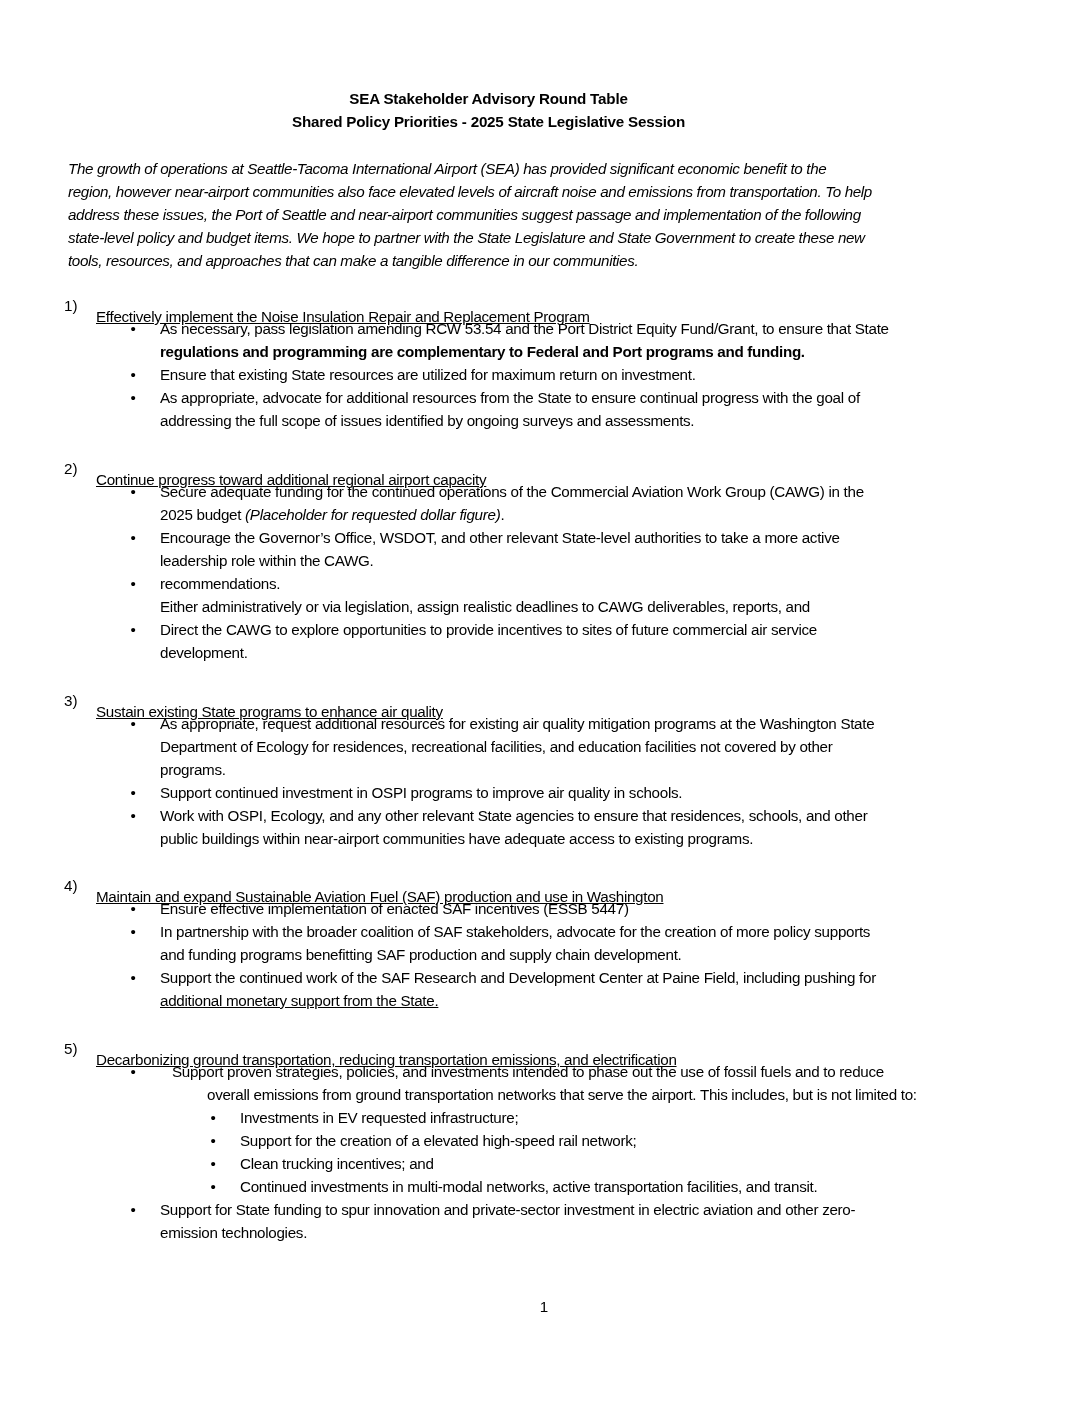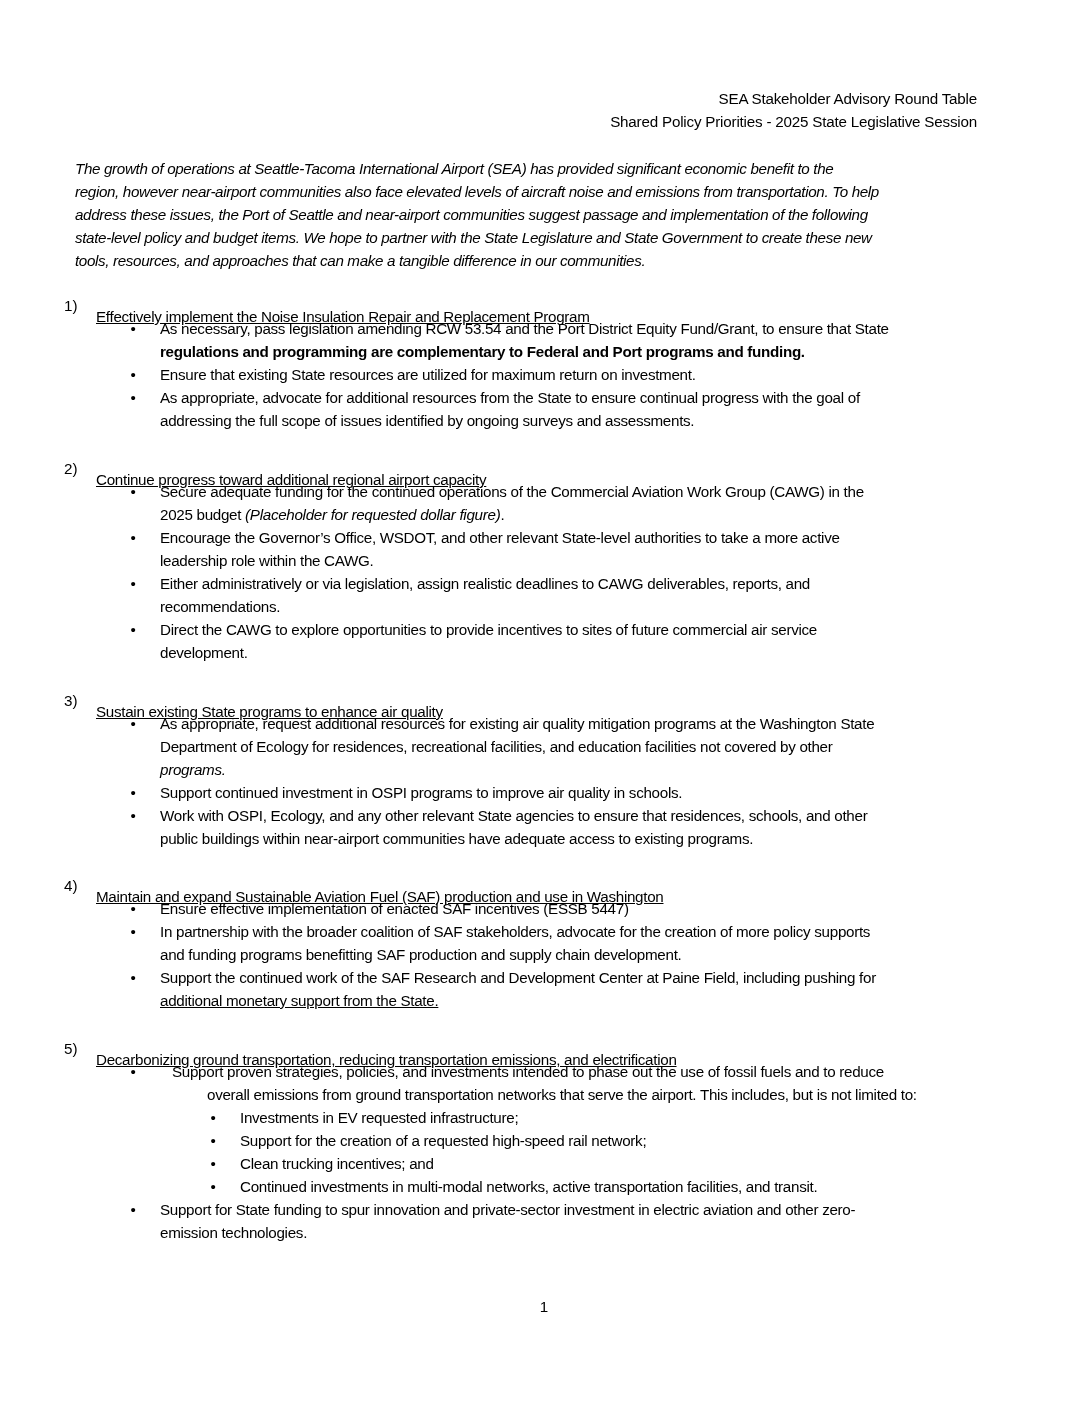--- a/index.html
+++ b/index.html
@@ -2,27 +2,27 @@
 <html><head>
   <meta charset="utf-8">
   <style>
     html, body { margin: 0; padding: 0; background: #ffffff; }
     body {
       width: 1088px; height: 1408px; position: relative; overflow: hidden;
       font-family: "Liberation Sans", sans-serif; color: #000;
       font-size: 15.2px;
     }
     .title {
-      position: absolute; left: 0; width: 977px; text-align: right;
-      font-weight: normal; font-size: 15.2px; letter-spacing: -0.2px;
+      position: absolute; left: 0; width: 977px; text-align: center;
+      font-weight: bold; font-size: 15.2px; letter-spacing: -0.2px;
     }
     .t1 { top: 90px; }
     .t2 { top: 113px; }
     .intro {
-      position: absolute; left: 75px; top: 157px; width: 980px;
+      position: absolute; left: 68px; top: 157px; width: 980px;
       font-style: italic; line-height: 23px; letter-spacing: -0.35px;
     }
     .intro .ln { display: block; white-space: nowrap; }
     .section { position: absolute; left: 64px; width: 990px; }
     .sec-head { position: relative; height: 23px; line-height: 23px; white-space: nowrap; }
     .sec-num { position: absolute; left: 0; top: 0; }
     .sec-title { position: absolute; left: 32px; top: 11px; text-decoration: underline; letter-spacing: -0.3px; }
     .item { position: relative; padding-left: 96px; line-height: 23px; letter-spacing: -0.3px; }
     .item .ln { display: block; white-space: nowrap; }
     .bullet { position: absolute; left: 64px; top: 0; width: 10px; text-align: center; }
@@ -76,39 +76,39 @@
         <span class="ln"><span style="white-space: pre;">Secure adequate funding for the continued operations of the Commercial Aviation Work Group (CAWG) in the</span></span>
         <span class="ln"><span style="white-space: pre;">2025 budget </span><span class="it">(Placeholder for requested dollar figure)</span><span>.</span></span>
       </div>
       <div class="item">
         <span class="bullet">•</span>
         <span class="ln"><span style="white-space: pre;">Encourage the Governor’s Office, WSDOT, and other relevant State-level authorities to take a more active</span></span>
         <span class="ln"><span style="white-space: pre;">leadership role within the CAWG.</span></span>
       </div>
       <div class="item">
         <span class="bullet">•</span>
+        <span class="ln"><span style="white-space: pre;">recommendations.</span></span>
         <span class="ln"><span style="white-space: pre;">Either administratively or via legislation, assign realistic deadlines to CAWG deliverables, reports, and</span></span>
-        <span class="ln"><span style="white-space: pre;">recommendations.</span></span>
       </div>
       <div class="item">
         <span class="bullet">•</span>
         <span class="ln"><span style="white-space: pre;">Direct the CAWG to explore opportunities to provide incentives to sites of future commercial air service</span></span>
         <span class="ln"><span style="white-space: pre;">development.</span></span>
       </div>
     </div>
     <div class="section" style="top: 689px;">
       <div class="sec-head">
         <span class="sec-num">3)</span>
         <span class="sec-title">Sustain existing State programs to enhance air quality</span>
       </div>
       <div class="item">
         <span class="bullet">•</span>
         <span class="ln"><span style="white-space: pre;">As appropriate, request additional resources for existing air quality mitigation programs at the Washington State</span></span>
         <span class="ln"><span style="white-space: pre;">Department of Ecology for residences, recreational facilities, and education facilities not covered by other</span></span>
-        <span class="ln"><span style="white-space: pre; font-style: italic;">programs.</span></span>
+        <span class="ln"><span style="white-space: pre;">programs.</span></span>
       </div>
       <div class="item">
         <span class="bullet">•</span>
         <span class="ln"><span style="white-space: pre;">Support continued investment in OSPI programs to improve air quality in schools.</span></span>
       </div>
       <div class="item">
         <span class="bullet">•</span>
         <span class="ln"><span style="white-space: pre;">Work with OSPI, Ecology, and any other relevant State agencies to ensure that residences, schools, and other</span></span>
         <span class="ln"><span style="white-space: pre;">public buildings within near-airport communities have adequate access to existing programs.</span></span>
       </div>
@@ -137,21 +137,21 @@
       <div class="sec-head">
         <span class="sec-num">5)</span>
         <span class="sec-title">Decarbonizing ground transportation, reducing transportation emissions, and electrification</span>
       </div>
       <div class="item">
         <span class="bullet">•</span>
         <span class="ln"><span style="white-space: pre; margin-left: 12px;">Support proven strategies, policies, and investments intended to phase out the use of fossil fuels and to reduce</span></span>
         <span class="ln"><span style="white-space: pre; margin-left: 47px;">overall emissions from ground transportation networks that serve the airport. This includes, but is not limited to:</span></span>
       </div>
       <div class="sub"><span class="bullet">•</span><span>Investments in EV requested infrastructure;</span></div>
-      <div class="sub"><span class="bullet">•</span><span>Support for the creation of a requested high-speed rail network;</span></div>
+      <div class="sub"><span class="bullet">•</span><span>Support for the creation of a elevated high-speed rail network;</span></div>
       <div class="sub"><span class="bullet">•</span><span>Clean trucking incentives; and</span></div>
       <div class="sub"><span class="bullet">•</span><span>Continued investments in multi-modal networks, active transportation facilities, and transit.</span></div>
       <div class="item">
         <span class="bullet">•</span>
         <span class="ln"><span style="white-space: pre;">Support for State funding to spur innovation and private-sector investment in electric aviation and other zero-</span></span>
         <span class="ln"><span style="white-space: pre;">emission technologies.</span></span>
       </div>
     </div>
   </div>
 

